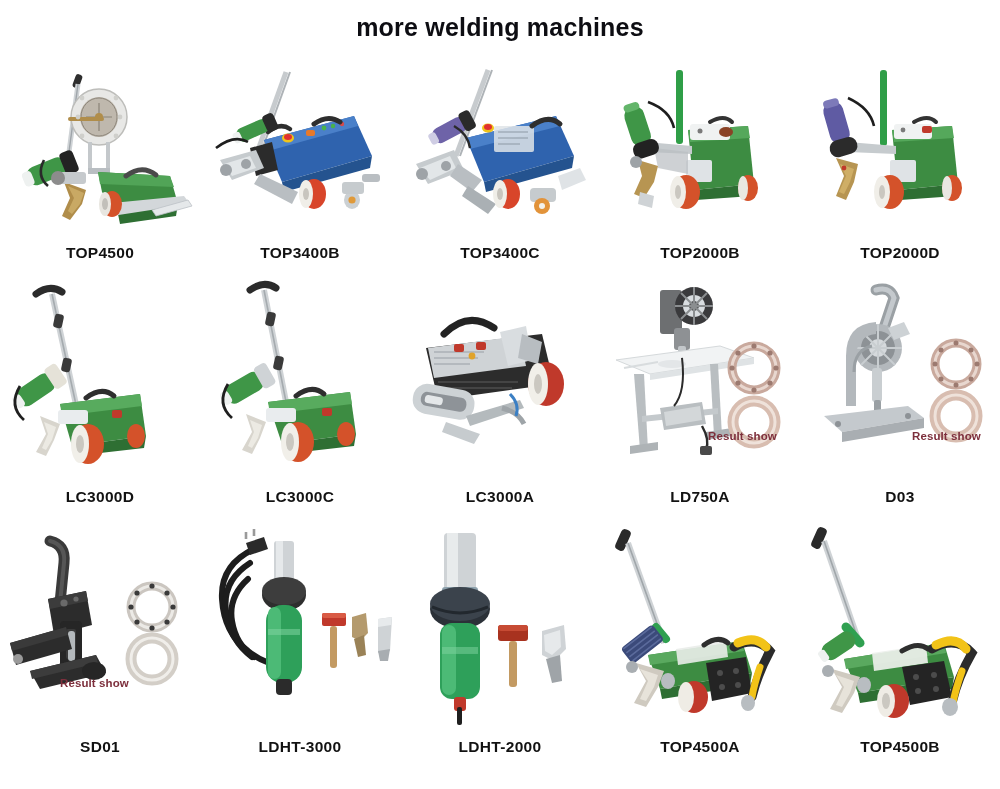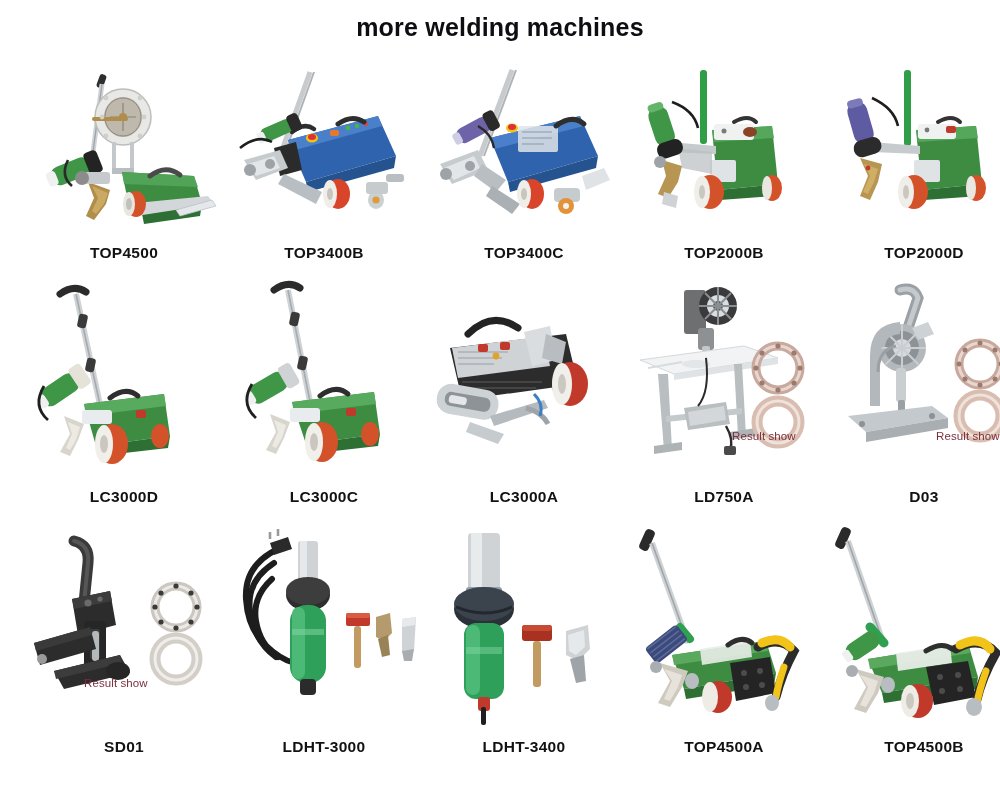--- a/index.html
+++ b/index.html
@@ -25,21 +25,20 @@
     font-size: 25px;
     font-weight: bold;
     color: #0d0d12;
     letter-spacing: 0.2px;
     padding-top: 13px;
     margin: 0;
     font-family: "Liberation Sans", sans-serif;
   }
   .grid {
     margin-top: 12px;
-    padding-left: 24px;
   }
   .row {
     display: flex;
     width: 1000px;
   }
   .cell {
     width: 200px;
     display: flex;
     flex-direction: column;
     align-items: center;
@@ -70,20 +69,21 @@
   }
   .r1 .caption { padding-bottom: 3px; }
 
   .result-tag {
     position: absolute;
     font-size: 11.5px;
     color: #7d2f3c;
     font-family: "Liberation Sans", sans-serif;
     white-space: nowrap;
     letter-spacing: 0.1px;
+    font-weight: bold;
   }
   .rt-ld750a { left: 106px; top: 166px; }
   .rt-d03    { left: 110px; top: 166px; }
   .rt-sd01   { left: 58px;  top: 168px; }
 </style>
 </head>
 <body>
 
 <div class="page">
 
@@ -616,21 +616,21 @@
 
             <rect x="96" y="104" width="30" height="16" rx="3" fill="#a8321f"></rect>
             <rect x="96" y="104" width="30" height="6" rx="3" fill="#c74b34"></rect>
             <rect x="107" y="120" width="8" height="46" rx="3" fill="#c39a62"></rect>
 
             <path d="M140 110 L162 104 L164 128 L152 140 L140 134 Z" fill="#cfd3d6"></path>
             <path d="M142 114 L158 109 L159 126 L150 134 L143 130 Z" fill="#e6e9eb"></path>
             <path d="M144 138 L158 134 L160 160 L150 162 Z" fill="#9fa4a8"></path>
           </svg>
         </div>
-        <div class="caption">LDHT-3400</div>
+        <div class="caption">LDHT-2000</div>
       </div>
 
       <div class="cell">
         <div class="thumb">
           <svg viewBox="0 0 196 205">
 
             <rect x="16" y="8" width="10" height="22" rx="4" fill="#2a2a2a" transform="rotate(24 21 19)"></rect>
             <path d="M26 22 L62 122" stroke="#cfd3d6" stroke-width="6"></path>
             <path d="M26 22 L62 122" stroke="#a0a6aa" stroke-width="1.6"></path>
             <path d="M54 106 L64 118" stroke="#2fa050" stroke-width="8" stroke-linecap="round"></path>

